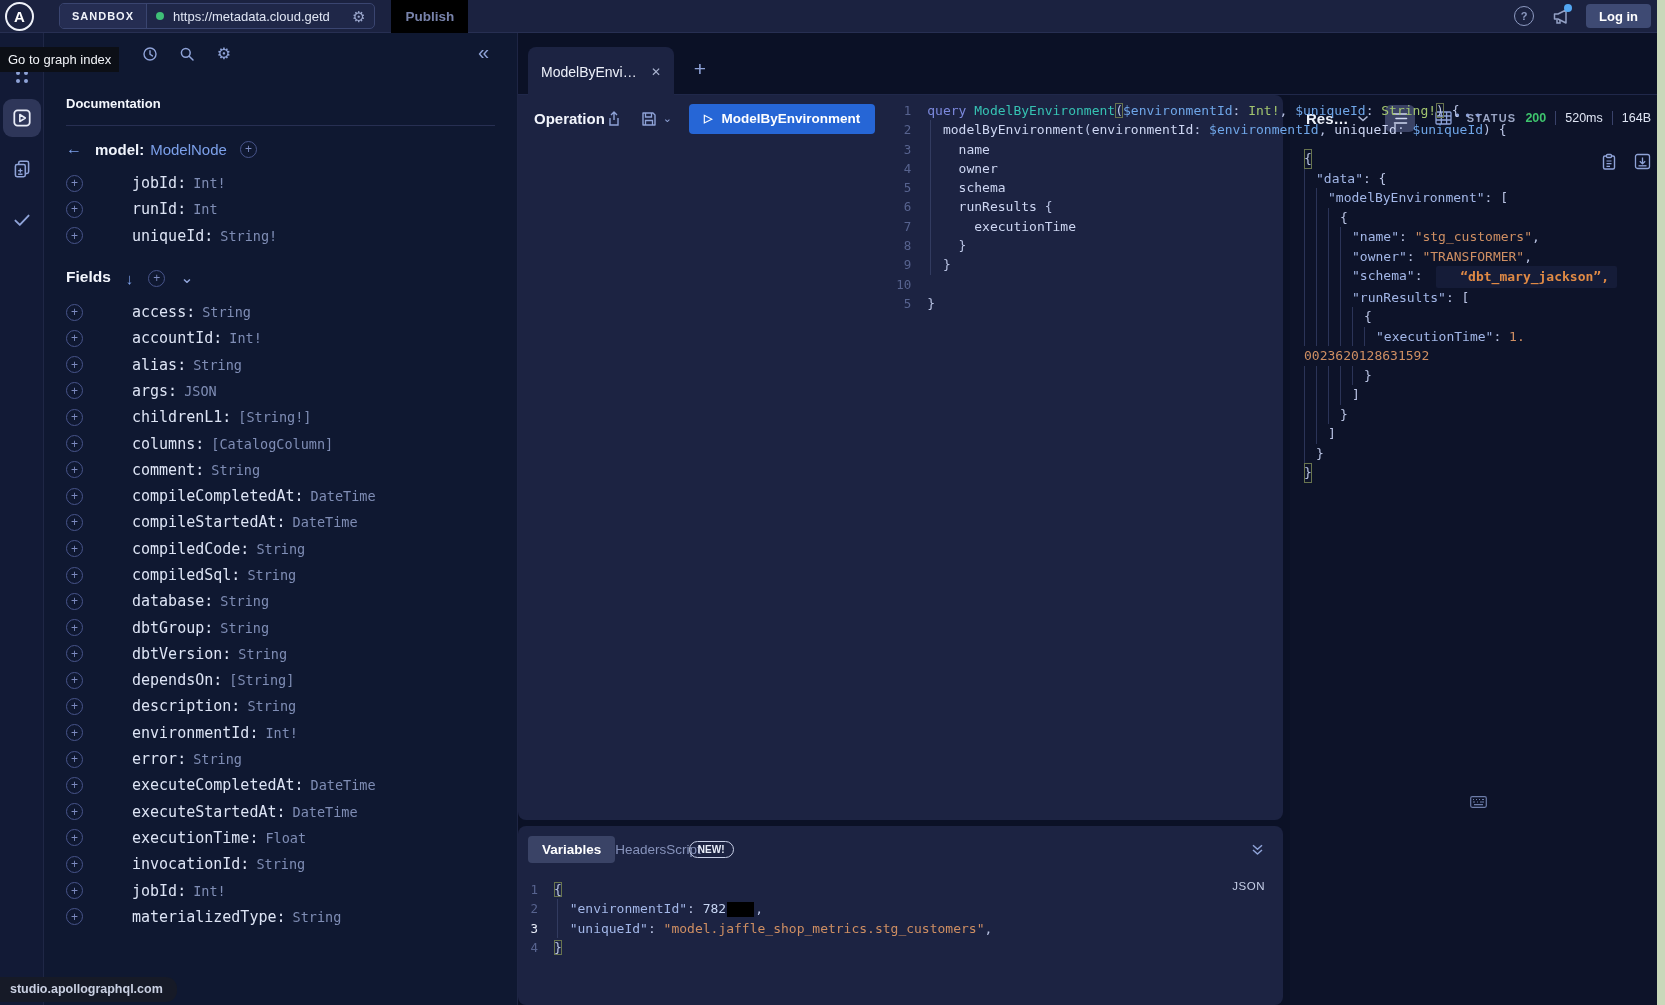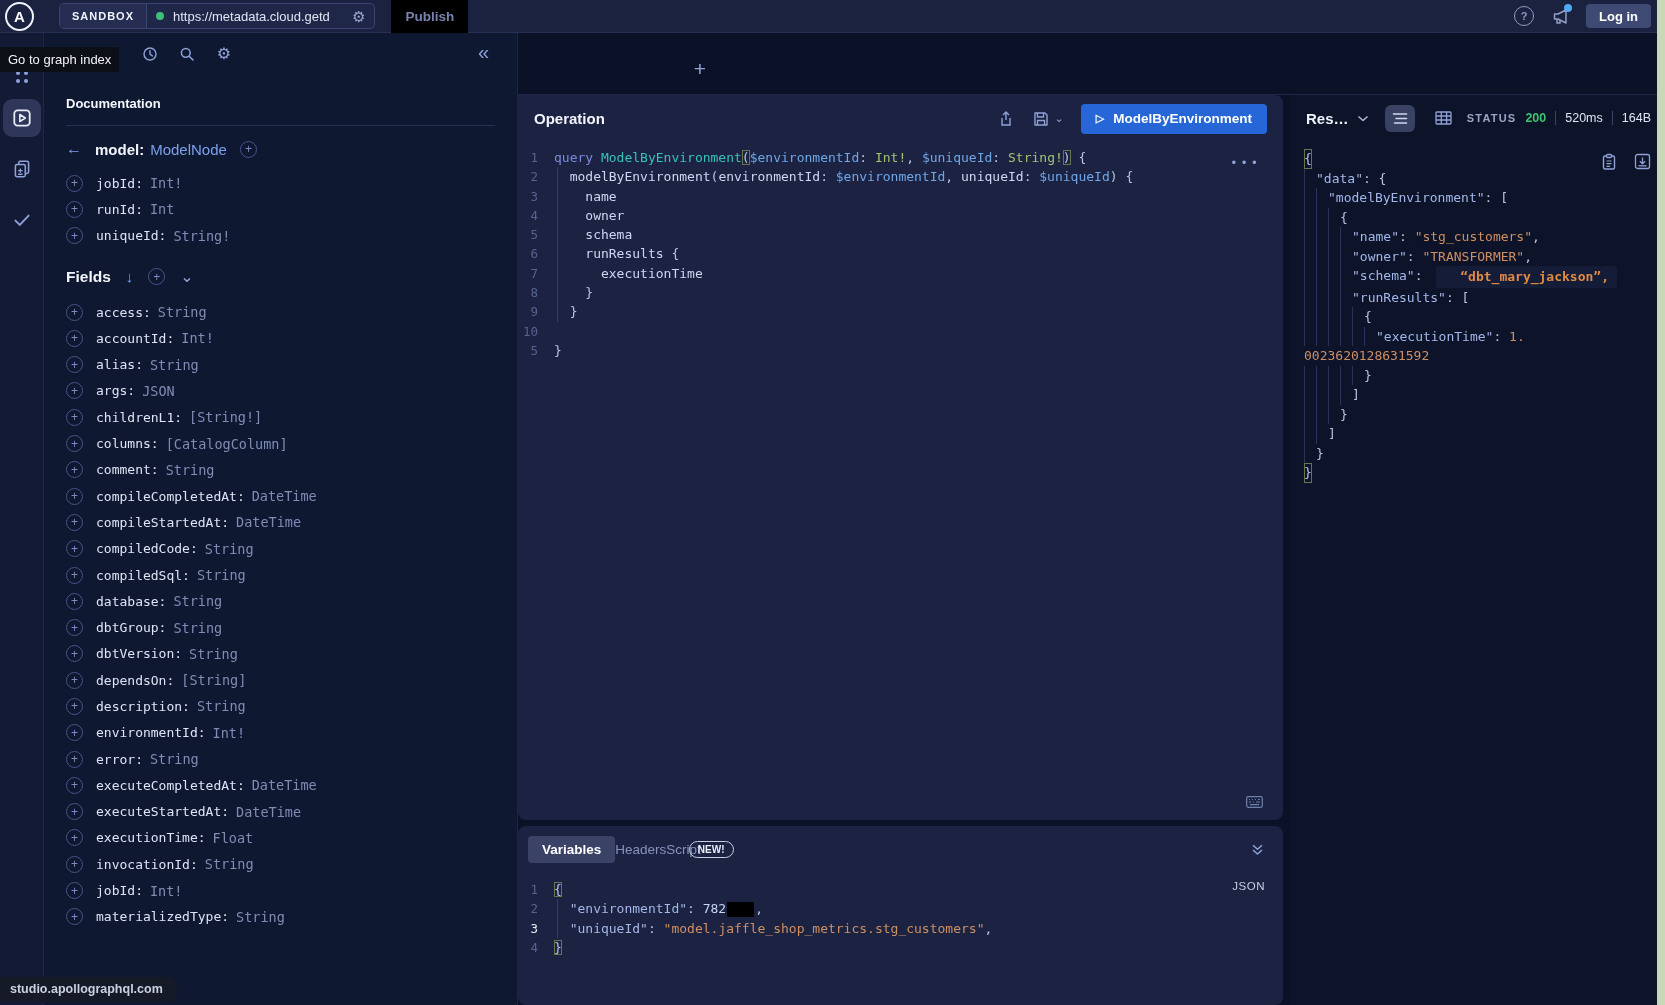--- a/index.html
+++ b/index.html
@@ -53,45 +53,45 @@
   .doc-toolbar .tbi { width:18px; height:18px; display:grid; place-items:center; }
   .collapse-left { position:absolute; right:28px; top:8px; font-size:20px; color:#8fa3d8; }
   .doc-clip { height:874px; overflow:hidden; padding:18px 22px 0 22px; }
   .doc-title { font-size:13px; font-weight:bold; color:#f4f7fd; line-height:22px; }
   .doc-divider { margin-top:10px; border-top:1px solid #272f52; }
   .model-row { margin-top:10px; height:26px; display:flex; align-items:center; gap:13px; }
   .back-arrow { color:#7ca0ea; font-size:16px; }
   .model-label { font-size:15px; font-weight:bold; color:#f0f4fc; }
   .model-type { font-size:15px; color:#7ca0ea; margin-left:-7px; }
   .sec-title { margin-top:20px; font-size:15.5px; font-weight:bold; color:#f2f5fc; line-height:20px; }
-  .fields-head { margin-top:18px; display:flex; align-items:center; gap:15px; }
+  .fields-head { margin-top:18px; display:flex; align-items:flex-end; gap:15px; }
   .sort-icon { color:#7ca0ea; font-size:15px; }
   .chev { color:#8fa3d8; }
   .plus-circle { width:17px; height:17px; border:1px solid #47548a; border-radius:50%;
     color:#7d8bc0; font-size:12px; line-height:1; display:grid; place-items:center; flex:none; }
   .f-list { margin-top:8px; }
   .f-list.fields { margin-top:12px; }
   .f-row { height:26.3px; display:flex; align-items:center; }
   .f-row .plus-circle { margin-right:13px; }
-  .f-name { font-family:"DejaVu Sans Mono",monospace; font-size:13px; color:#dde4f5; }
+  .f-name { font-family:"DejaVu Sans Mono",monospace; font-size:15px; color:#dde4f5;margin-left:36px; }
   .f-type { font-family:"DejaVu Sans Mono",monospace; font-size:13.5px; color:#7f8db5; margin-left:7px; }
 
   
   .right-area { flex:1; display:flex; flex-direction:column; }
   .tabstrip { height:62px; position:relative; border-bottom:1px solid #20284a; flex:none; }
   .tab { position:absolute; left:10px; top:14px; height:49px; width:146px; background:#1c2342;
     border-radius:8px 8px 0 0; display:flex; align-items:center; padding:0 13px; gap:10px; }
   .tab-title { font-size:14px; color:#eef1fa; white-space:nowrap; overflow:hidden; flex:1; }
   .tab-close { font-size:12px; color:#aab4d0; }
   .new-tab { position:absolute; left:170px; top:24px; font-size:21px; color:#8fa3d8; width:24px; text-align:center; }
 
   .panes { flex:1; display:flex; gap:7px; min-height:0; }
   .editor-col { width:765px; flex:none; display:flex; flex-direction:column; gap:6px; min-height:0; }
 
-  .op-card { flex:1; background:#1c2342; border-radius:0 8px 8px 8px; display:flex; flex-direction:column; min-height:0; }
+  .op-card { flex:1; background:#1c2342; border-radius:0 8px 8px 8px; display:flex; flex-direction:row; min-height:0; }
   .op-header { height:47px; display:flex; align-items:center; padding:0 16px; flex:none; }
   .panel-title { font-size:15px; font-weight:bold; color:#f2f5fc; }
   .op-actions { margin-left:auto; display:flex; align-items:center; gap:17px; }
   .save-group { display:flex; align-items:center; gap:5px; }
   .run-btn { height:30px; padding:0 15px; background:#2666d6; border-radius:4px; color:#fff;
     font-size:13.5px; font-weight:bold; display:flex; align-items:center; gap:9px; }
   .run-play { font-size:11px; }
 
   .op-code { position:relative; flex:1; padding-top:6px; font-family:"DejaVu Sans Mono",monospace;
     font-size:13px; line-height:19.3px; }
@@ -383,20 +383,24 @@
               <span class="plus-circle">+</span>
               <span class="f-name">materializedType:</span>
               <span class="f-type">String</span>
             </div>
           </div>
       </div>
     </div>
 
     <div class="right-area">
       <div class="tabstrip">
+        <div class="tab">
+          <span class="tab-title">ModelByEnvi…</span>
+          <span class="tab-close">✕</span>
+        </div>
         <div class="new-tab">+</div>
       </div>
 
       <div class="panes">
         <div class="editor-col">
 
           <div class="op-card">
             <div class="op-header">
               <span class="panel-title">Operation</span>
               <div class="op-actions">

